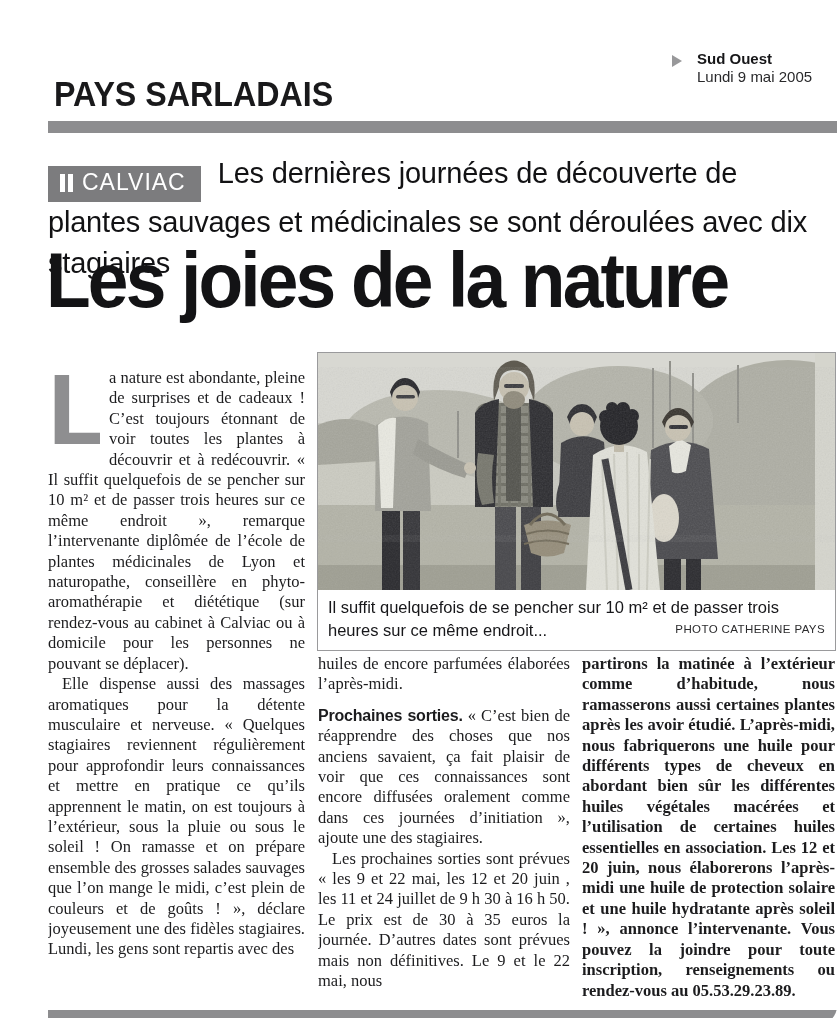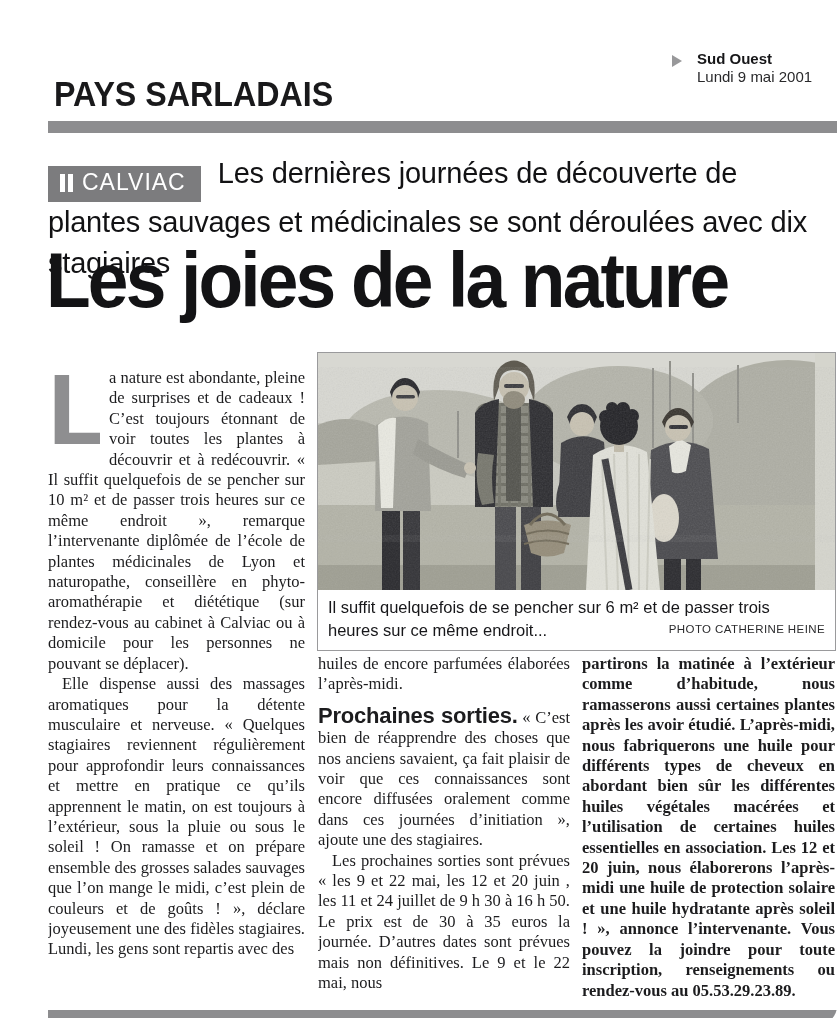--- a/index.html
+++ b/index.html
@@ -71,39 +71,39 @@
   .col {
     position:absolute; font-family:"Liberation Serif", serif;
     font-size:16.5px; line-height:20.4px; text-align:justify; color:#1c1c1e;
   }
   .col p { margin:0; }
   .col1 { left:48px;  top:368px; width:257px; height:642px; overflow:hidden; }
   .col2 { left:318px; top:654px; width:252px; height:356px; overflow:hidden; }
   .col3 { left:582px; top:654px; width:253px; height:356px; overflow:hidden;font-weight:bold; }
   .indent { text-indent:14px; }
   .lead-para { margin-top:11px !important; }
-  .lead-para b { font-family:"Liberation Sans", sans-serif; font-size:22px; letter-spacing:-0.2px; }
+  .lead-para b { font-family:"Liberation Sans", sans-serif; font-size:16px; letter-spacing:-0.2px; }
   .dropcap {
     float:left; width:52px; height:78px; margin:4px 9px 0 0;
     font-family:"Liberation Sans", sans-serif; font-weight:bold;
     font-size:100px; line-height:74px; color:#8e8e90; overflow:hidden;
   }
 </style>
 </head>
 <body>
 
 <div class="page">
 
   <h1 class="section-title">PAYS SARLADAIS</h1>
 
   <div class="paper-block">
     <span class="arrow-icon"></span>
     <span>
       <span class="paper-name">Sud Ouest</span><br>
-      <span class="paper-date">Lundi 9 mai 2001</span>
+      <span class="paper-date">Lundi 9 mai 2005</span>
     </span>
   </div>
 
   <div class="rule top-rule"></div>
 
   <p class="standfirst"><span class="location-tag"><span class="tag-bar b1"></span><span class="tag-bar b2"></span><span>CALVIAC</span></span><span>Les dernières journées de découverte de plantes sauvages et médicinales se sont déroulées avec dix stagiaires</span></p>
 
   <h2 class="headline">Les joies de la nature</h2>
 
   <figure class="photo-figure">
@@ -194,22 +194,22 @@
         <circle cx="314" cy="63" r="7" fill="#222226"></circle>
         <circle cx="305" cy="56" r="7" fill="#222226"></circle>
         <circle cx="294" cy="55" r="6" fill="#222226"></circle>
       </g>
 
       <rect x="0" y="14" width="517" height="175" filter="url(#grain)" opacity="0.5"></rect>
       <rect x="0" y="182" width="517" height="55" filter="url(#grain)" opacity="0.35"></rect>
     </svg>
 
     <figcaption class="caption-box">
-      <span class="caption-text">Il suffit quelquefois de se pencher sur 6 m² et de passer trois heures sur ce même endroit...</span>
-      <span class="photo-credit">PHOTO CATHERINE HEINE</span>
+      <span class="caption-text">Il suffit quelquefois de se pencher sur 10 m² et de passer trois heures sur ce même endroit...</span>
+      <span class="photo-credit">PHOTO CATHERINE PAYS</span>
     </figcaption>
   </figure>
 
   <div class="col col1">
     <p><span class="dropcap">L</span><span>a nature est abondante, pleine de surprises et de cadeaux ! C’est toujours étonnant de voir toutes les plantes à découvrir et à redécouvrir. « Il suffit quelquefois de se pencher sur 10 m² et de passer trois heures sur ce même endroit », remarque l’intervenante diplômée de l’école de plantes médicinales de Lyon et naturopathe, conseillère en phyto-aromathérapie et diététique (sur rendez-vous au cabinet à Calviac ou à domicile pour les personnes ne pouvant se déplacer).</span></p>
     <p class="indent">Elle dispense aussi des massages aromatiques pour la détente musculaire et nerveuse. « Quelques stagiaires reviennent régulièrement pour approfondir leurs connaissances et mettre en pratique ce qu’ils apprennent le matin, on est toujours à l’extérieur, sous la pluie ou sous le soleil ! On ramasse et on prépare ensemble des grosses salades sauvages que l’on mange le midi, c’est plein de couleurs et de goûts ! », déclare joyeusement une des fidèles stagiaires. Lundi, les gens sont repartis avec des</p>
   </div>
 
   <div class="col col2">
     <p>huiles de encore parfumées élaborées l’après-midi.</p>

